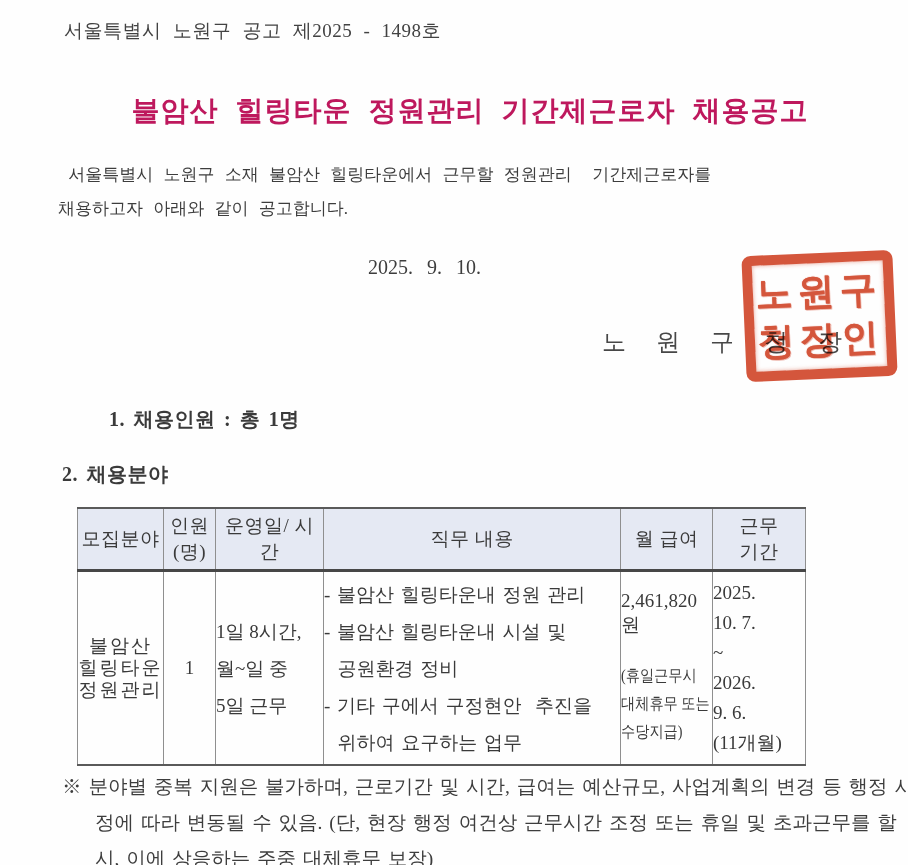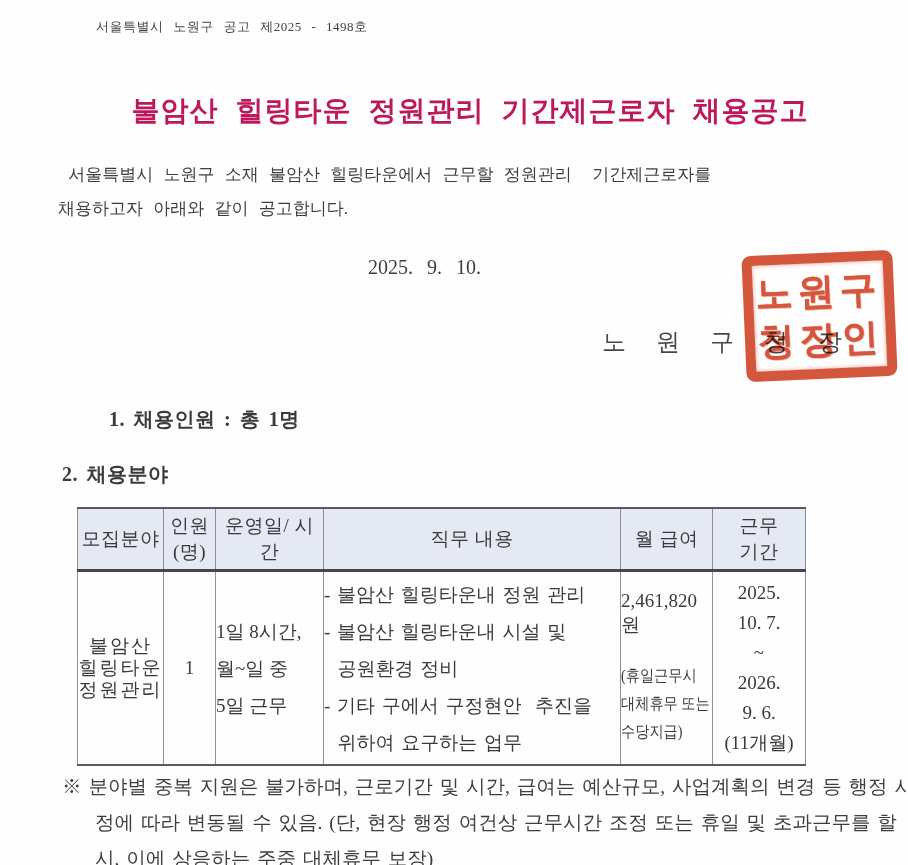--- a/index.html
+++ b/index.html
@@ -6,21 +6,21 @@
   .page{
     position:relative;
     width:908px;height:865px;
     background:#fefefe;
     font-family:"Liberation Serif","DejaVu Serif",serif;
     color:#3b3b3b;
     overflow:hidden;
   }
   .notice-no{
     position:absolute;left:64px;top:18px;
-    font-size:13px;letter-spacing:.5px;word-spacing:6px;color:#424242;margin-left:32px;
+    font-size:19px;letter-spacing:.5px;word-spacing:6px;color:#424242;
   }
   .doc-title{
     position:absolute;left:0;top:76px;width:100%;
     text-align:center;font-size:28px;font-weight:bold;
     letter-spacing:1px;word-spacing:9px;color:#be185d;margin:16px;
   }
   .intro{
     position:absolute;left:58px;top:158px;width:800px;
     font-size:17px;line-height:34px;word-spacing:6px;
     white-space:pre-wrap;margin:0;color:#3d3d3d;
@@ -76,21 +76,21 @@
   td.c-field{text-align:center;white-space:pre-line;line-height:22px;letter-spacing:2px;}
   td.c-count{text-align:center;}
   td.c-schedule{text-align:left;white-space:pre-line;line-height:37px;}
   td.c-duties{text-align:left;white-space:pre-wrap;line-height:37px;padding:0 2px 0 10px;word-spacing:2px;}
   td.c-salary{text-align:left;padding-left:3px;vertical-align:middle;}
   .salary-main{font-size:19px;margin-bottom:24px;}
   .salary-note{
     font-size:16.5px;white-space:pre-line;line-height:28px;
     transform:scaleX(.86);transform-origin:left center;width:116%;
   }
-  td.c-period{text-align:center;white-space:pre-line;line-height:30px;font-size:18.5px;}
+  td.c-period{text-align:left;white-space:pre-line;line-height:30px;font-size:18.5px;}
   .footnote{
     position:absolute;left:62px;top:769px;width:822px;
     font-size:19.5px;line-height:36px;margin:0;
     padding-left:33px;text-indent:-33px;
     word-spacing:2px;color:#3d3d3d;
   }
 </style>
 </head>
 <body>
 

